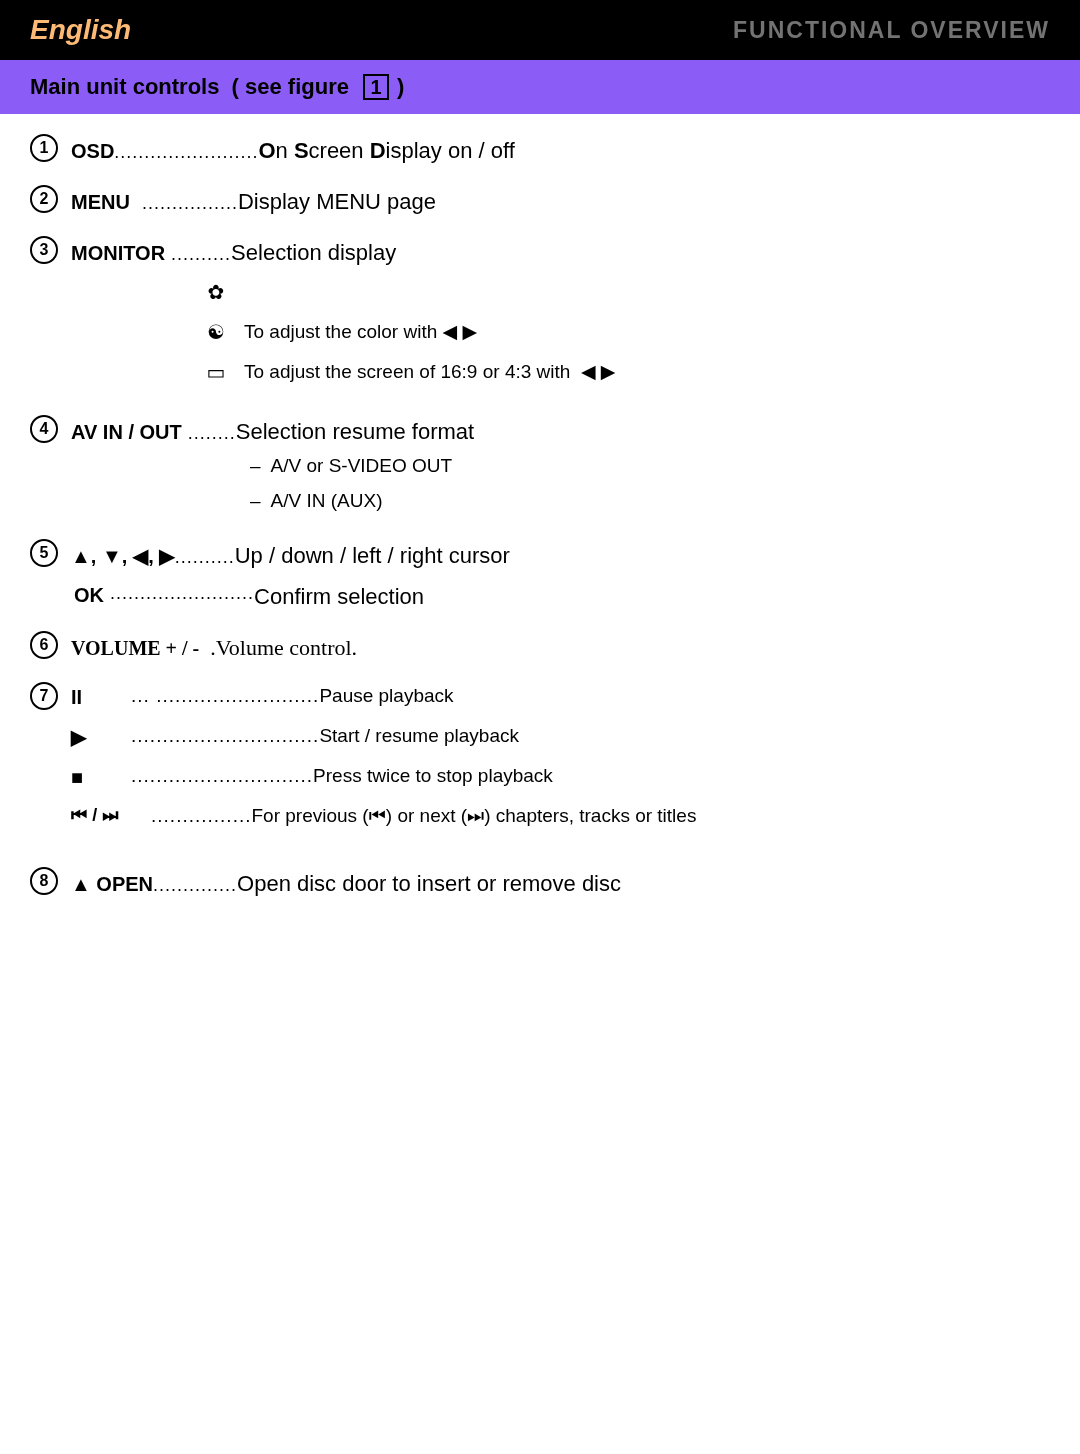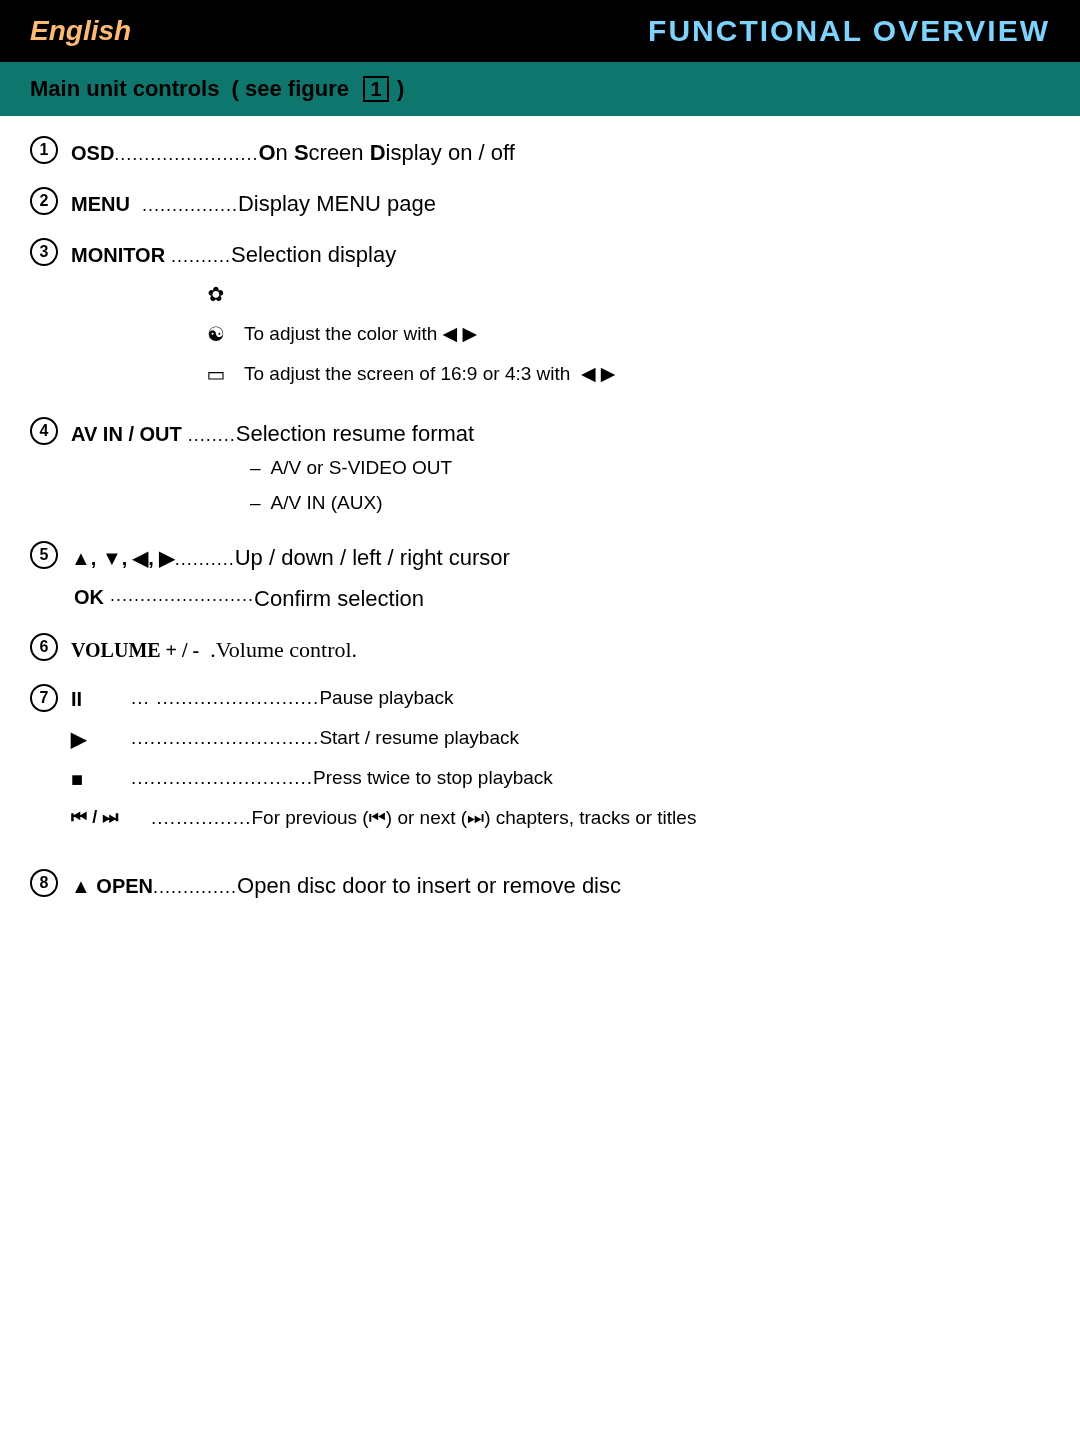--- a/index.html
+++ b/index.html
@@ -27,28 +27,28 @@
     }
 
     .header-bar .language {
       font-size: 28px;
       font-weight: 900;
       font-style: italic;
       color: #fdba74;
     }
 
     .header-bar .title {
-      font-size: 30px;
+      font-size: 23px;
       font-weight: 900;
       letter-spacing: 2px;
-      color: #7dd3fc;
+      color: #737373;
     }
 
     .section-header {
-      background: #0f766e;
+      background: #8b5cf6;
       padding: 14px 30px;
       font-size: 22px;
       font-weight: 900;
       display: flex;
       align-items: center;
       gap: 6px;
       margin-bottom: 10px;
     }
 
     .figure-box {

